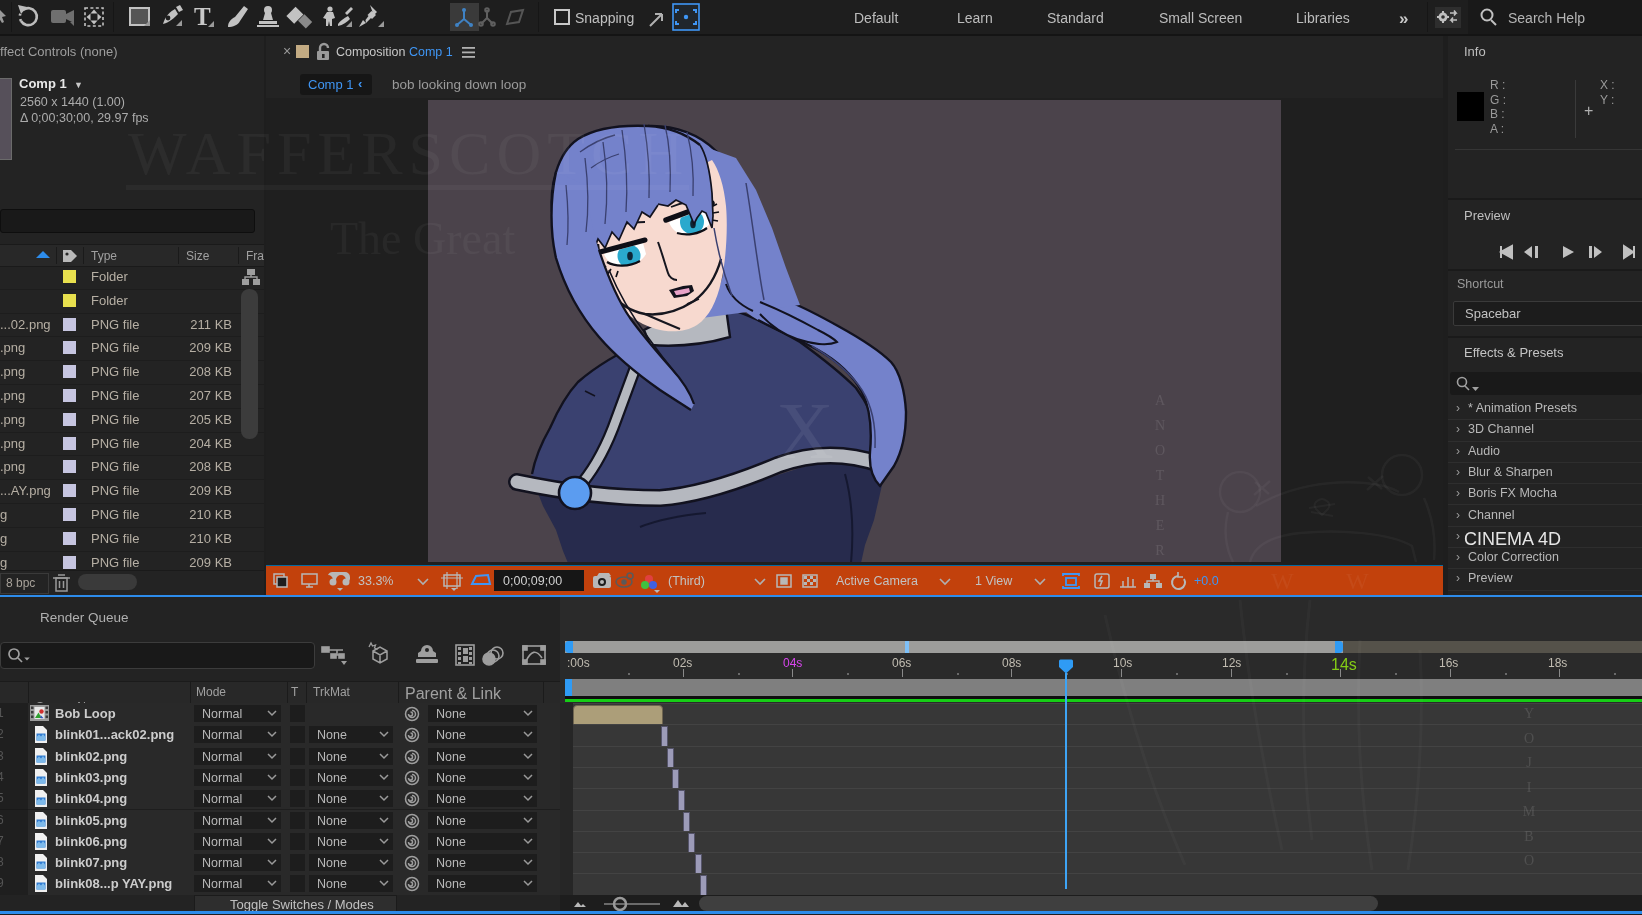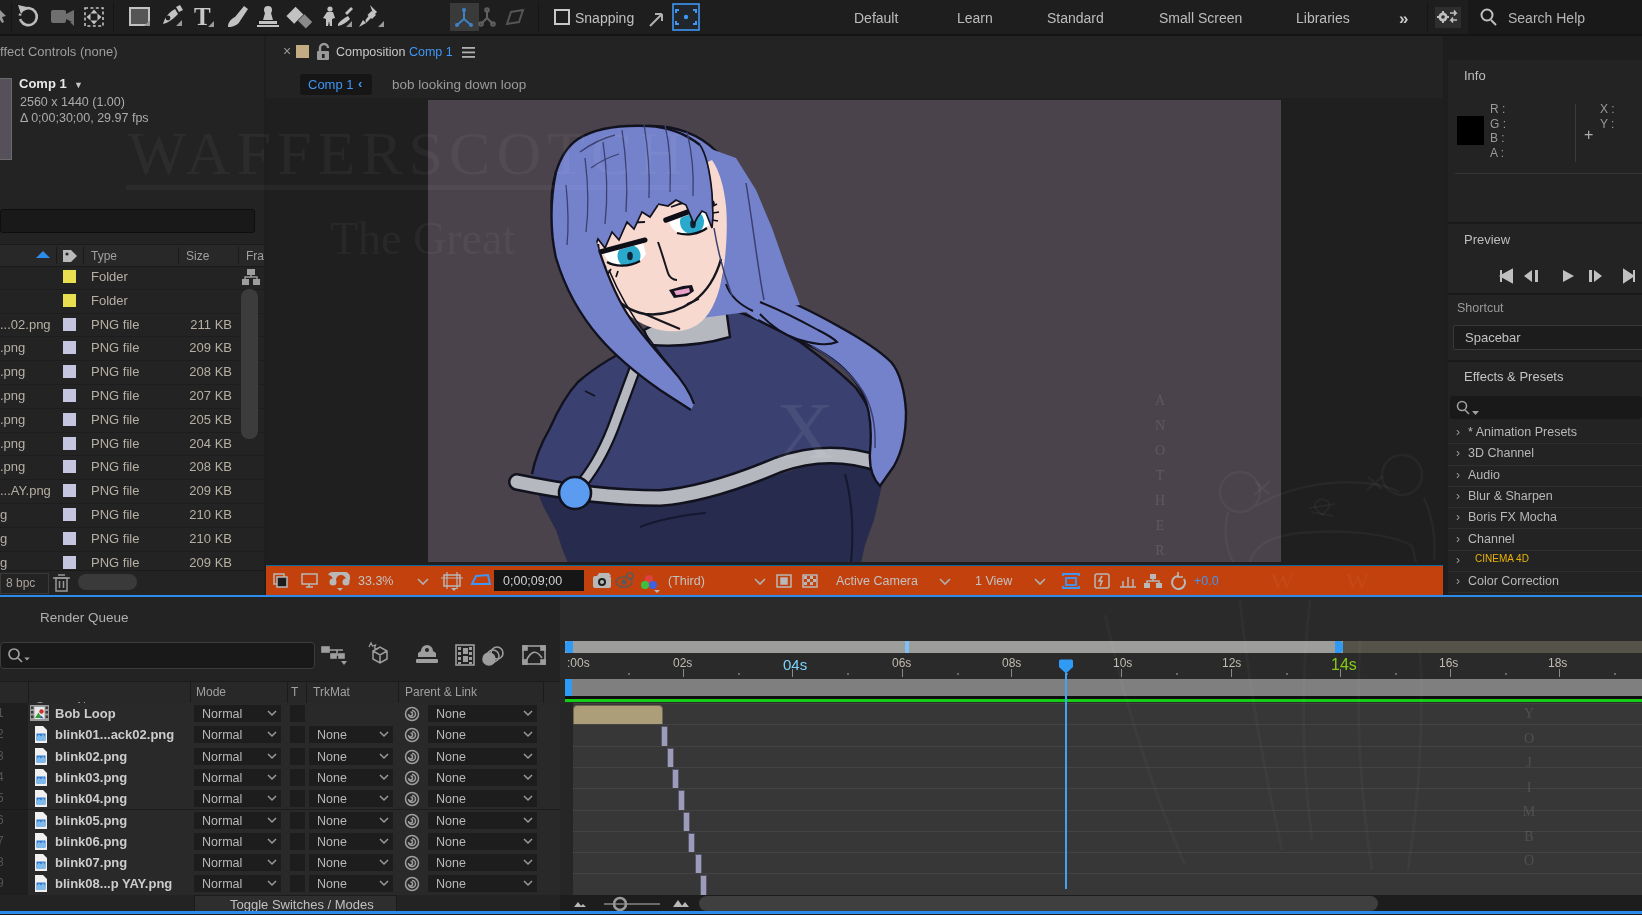--- a/index.html
+++ b/index.html
@@ -486,21 +486,21 @@
             <path d="M887,13 v2 h-6 v2 M887,15 h6 v2" stroke="#b8b8b8" fill="none" stroke-width="1.4"></path>
           </g>
         <g stroke="#b8b8b8" stroke-width="2" fill="none">
             <path d="M912,10 a6.5,6.5 0 1 0 6,3"></path>
             <path d="M912,6 v5 h5" stroke-width="1.6"></path>
           </g>
         <text x="928" y="19" font-size="12.5" fill="#3f96f5">+0.0</text>
       </svg>
     </div>
   </div>
-  <div class="abs" id="rightpanel" style="left:1448px;top:36px;width:194px;height:559px;background:#232323;margin-top:24px;">
+  <div class="abs" id="rightpanel" style="left:1448px;top:36px;width:194px;height:559px;background:#232323;">
     <div class="txt" style="left:16px;top:8px;font-size:13px;color:#bebebe;">Info</div>
     <div class="abs" style="left:9px;top:56px;width:27px;height:29px;background:#000;"></div>
     <div class="txt" style="left:42px;top:42px;font-size:12px;color:#9a9a9a;line-height:14.5px;">R :<br>G :<br>B :<br>A :</div>
     <div class="abs" style="left:127px;top:44px;width:1px;height:58px;background:#3a3a3a;"></div>
     <div class="txt" style="left:152px;top:42px;font-size:12px;color:#9a9a9a;line-height:14.5px;">X :<br>Y :</div>
     <div class="txt" style="left:136px;top:66px;font-size:16px;color:#b0b0b0;">+</div>
     <div class="abs" style="left:7px;top:113px;width:187px;height:1px;background:#353535;"></div>
     <div class="abs" style="left:0;top:162px;width:194px;height:2px;background:#1a1a1a;"></div>
     <div class="txt" style="left:16px;top:172px;font-size:13px;color:#bebebe;">Preview</div>
     <svg width="194" height="24" style="position:absolute;left:0;top:205px;">
@@ -547,21 +547,21 @@
         <div class="abs" style="left:0;top:85.2px;width:194px;height:21.3px;border-bottom:1px solid #2e2e2e;">
           <div class="txt" style="left:8px;top:3px;font-size:12px;color:#9a9a9a;">›</div>
           <div class="txt" style="left:20px;top:3px;font-size:12.5px;color:#b8b8b8;">Boris FX Mocha</div>
         </div>
         <div class="abs" style="left:0;top:106.5px;width:194px;height:21.3px;border-bottom:1px solid #2e2e2e;">
           <div class="txt" style="left:8px;top:3px;font-size:12px;color:#9a9a9a;">›</div>
           <div class="txt" style="left:20px;top:3px;font-size:12.5px;color:#b8b8b8;">Channel</div>
         </div>
         <div class="abs" style="left:0;top:127.8px;width:194px;height:21.3px;border-bottom:1px solid #2e2e2e;">
           <div class="txt" style="left:8px;top:3px;font-size:12px;color:#9a9a9a;">›</div>
-          <div class="txt" style="left:27px;top:3px;font-size:10px;color:#eab308;">CINEMA 4D</div>
+          <div class="txt" style="left:16px;top:3px;font-size:18px;color:#e5e5e5;">CINEMA 4D</div>
         </div>
         <div class="abs" style="left:0;top:149.1px;width:194px;height:21.3px;border-bottom:1px solid #2e2e2e;">
           <div class="txt" style="left:8px;top:3px;font-size:12px;color:#9a9a9a;">›</div>
           <div class="txt" style="left:20px;top:3px;font-size:12.5px;color:#b8b8b8;">Color Correction</div>
         </div>
         <div class="abs" style="left:0;top:170.4px;width:194px;height:21.3px;border-bottom:1px solid #2e2e2e;">
           <div class="txt" style="left:8px;top:3px;font-size:12px;color:#9a9a9a;">›</div>
           <div class="txt" style="left:20px;top:3px;font-size:12.5px;color:#b8b8b8;">Preview</div>
         </div>
       </div>
@@ -630,21 +630,21 @@
           <rect x="206" y="19" width="4" height="4" fill="#9e9e9e"></rect>
           <rect x="224" y="19" width="4" height="4" fill="#9e9e9e"></rect>
         </g>
     </svg>
 
     <div class="abs" style="left:0;top:84px;width:560px;height:21px;background:#282828;border-top:1px solid #1b1b1b;border-bottom:1px solid #1b1b1b;">
       <div class="txt" style="left:36px;top:18px;font-size:12px;color:#a0a0a0;">Source Name</div>
       <div class="txt" style="left:196px;top:3px;font-size:12px;color:#a0a0a0;">Mode</div>
       <div class="txt" style="left:291px;top:3px;font-size:12px;color:#a0a0a0;">T</div>
       <div class="txt" style="left:313px;top:3px;font-size:12px;color:#a0a0a0;">TrkMat</div>
-      <div class="txt" style="left:405px;top:3px;font-size:12px;color:#a0a0a0;">Parent &amp; Link</div>
+      <div class="txt" style="left:405px;top:3px;font-size:16px;color:#a0a0a0;">Parent &amp; Link</div>
       <div class="abs" style="left:28px;top:0;width:1px;height:21px;background:#1b1b1b;"></div>
       <div class="abs" style="left:190px;top:0;width:1px;height:21px;background:#1b1b1b;"></div>
       <div class="abs" style="left:287px;top:0;width:1px;height:21px;background:#1b1b1b;"></div>
       <div class="abs" style="left:306px;top:0;width:1px;height:21px;background:#1b1b1b;"></div>
       <div class="abs" style="left:398px;top:0;width:1px;height:21px;background:#1b1b1b;"></div>
       <div class="abs" style="left:543px;top:0;width:1px;height:21px;background:#1b1b1b;"></div>
     </div>
     <div class="abs" id="layerrows" style="left:0;top:106px;width:560px;height:192px;overflow:hidden;">
         <div class="abs" style="left:0;top:0px;width:560px;height:21.3px;border-bottom:1px solid #1e1e1e;background:#292929;">
           <div class="txt" style="left:-3px;top:3px;font-size:12px;color:#8a8a8a;">1</div>
@@ -965,21 +965,21 @@
 
       <div class="abs" style="left:5px;top:44px;width:1077px;height:12px;background:#55524a;"></div>
       <div class="abs" style="left:5px;top:44px;width:778px;height:12px;background:#9d9d9b;"></div>
       <div class="abs" style="left:5px;top:44px;width:8px;height:12px;background:#2f9bf5;border-radius:4px 0 0 4px;"></div>
       <div class="abs" style="left:775px;top:44px;width:8px;height:12px;background:#2f9bf5;border-radius:0 4px 4px 0;"></div>
       <div class="abs" style="left:345px;top:44px;width:4px;height:12px;background:#7ec0f8;"></div>
 
       <div class="abs" id="ruler" style="left:0;top:56px;width:1082px;height:25px;background:#2a2a2a;">
           <div class="txt" style="left:7px;top:3px;font-size:12px;color:#c2bdb2;">:00s</div>
           <div class="txt" style="left:113px;top:3px;font-size:12px;color:#c2bdb2;">02s</div>
-          <div class="txt" style="left:223px;top:3px;font-size:15px;color:#7dd3fc;">04s</div>
+          <div class="txt" style="left:223px;top:3px;font-size:12px;color:#d946ef;">04s</div>
           <div class="txt" style="left:332px;top:3px;font-size:12px;color:#c2bdb2;">06s</div>
           <div class="txt" style="left:442px;top:3px;font-size:12px;color:#c2bdb2;">08s</div>
           <div class="txt" style="left:553px;top:3px;font-size:12px;color:#c2bdb2;">10s</div>
           <div class="txt" style="left:662px;top:3px;font-size:12px;color:#c2bdb2;">12s</div>
           <div class="txt" style="left:771px;top:3px;font-size:16px;color:#84cc16;">14s</div>
           <div class="txt" style="left:879px;top:3px;font-size:12px;color:#c2bdb2;">16s</div>
           <div class="txt" style="left:988px;top:3px;font-size:12px;color:#c2bdb2;">18s</div>
           <div class="abs" style="left:123px;top:16px;width:1px;height:8px;background:#8a8a8a;"></div>
           <div class="abs" style="left:68px;top:20px;width:2px;height:2px;background:#6a6a6a;"></div>
           <div class="abs" style="left:232px;top:16px;width:1px;height:8px;background:#8a8a8a;"></div>

